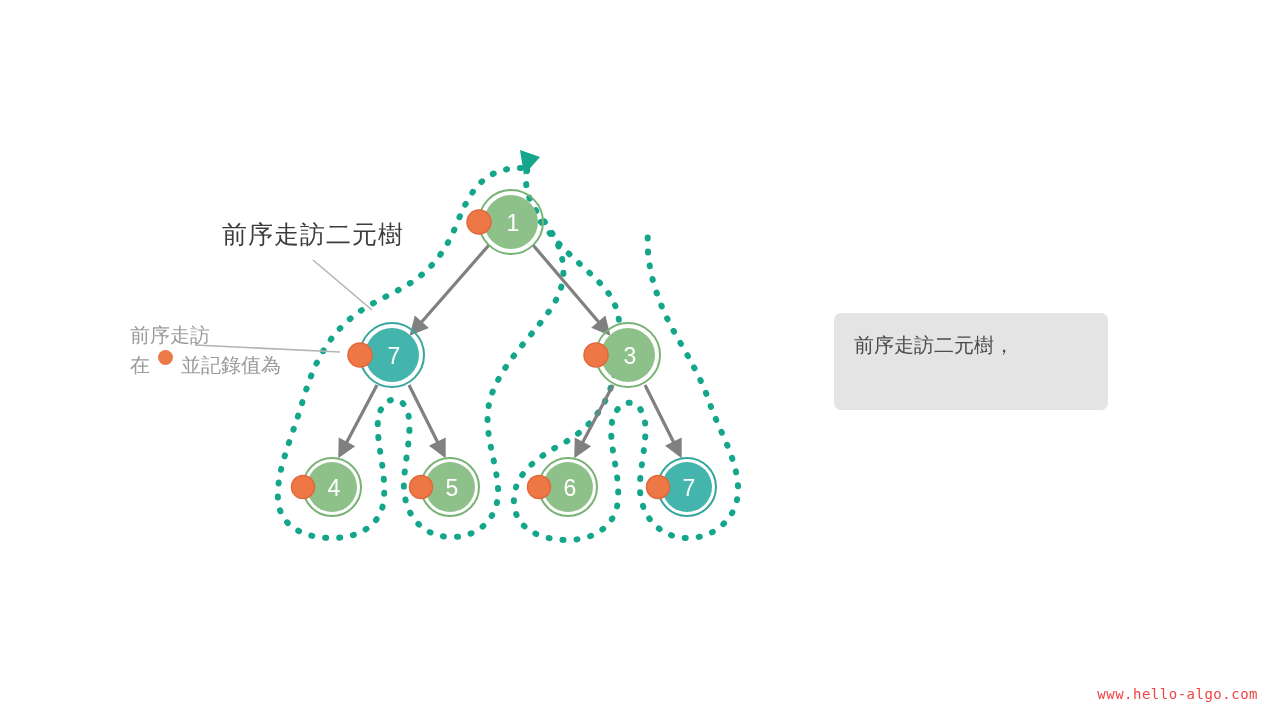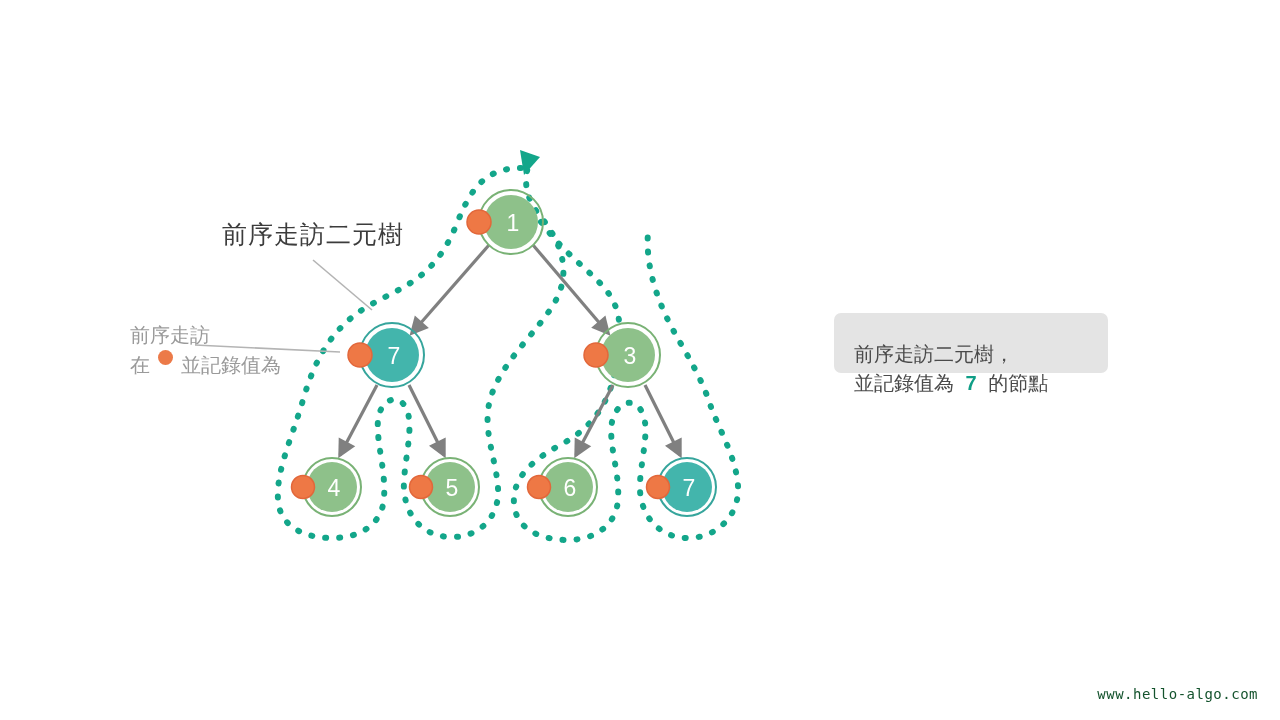--- a/index.html
+++ b/index.html
@@ -74,46 +74,46 @@
     margin: 0 8px;
     flex: none;
   }
 
   
   #info-panel {
     position: absolute;
     left: 834px;
     top: 313px;
     width: 274px;
-    height: 60px;
+    height: 97px;
     background: #e4e4e4;
     border-radius: 7px;
     box-sizing: border-box;
-    padding: 27px 0 0 20px;
+    padding: 18px 0 0 20px;
   }
   #info-panel .info-line {
     font-size: 20px;
     color: #4a4a4a;
     line-height: 29px;
     white-space: nowrap;
   }
   #info-panel .hl {
     color: #0f9e86;
     font-weight: bold;
     margin: 0 6px;
   }
 
   
   #watermark {
     position: absolute;
     right: 22px;
     bottom: 18px;
     font-family: "DejaVu Sans Mono", "Liberation Mono", monospace;
     font-size: 14px;
-    color: #14532d;
+    color: #ef4444;
     letter-spacing: 0.5px;
   }
 </style>
 </head>
 <body>
 
 <div id="stage">
 
   <svg id="scene" viewBox="0 0 1280 720" xmlns="http://www.w3.org/2000/svg">
     <defs>
@@ -234,22 +234,17 @@
     </div>
     <div class="legend-row">
       <span>在</span>
       <span class="legend-dot"></span>
       <span>並記錄值為</span>
     </div>
   </div>
 
   <div id="info-panel">
     <div class="info-line">前序走訪二元樹，</div>
-    <div class="info-line">
-      <span>並記錄值為</span>
-      <span class="hl">7</span>
-      <span>的節點</span>
-    </div>
   </div>
 
   <div id="watermark">www.hello-algo.com</div>
 
 </div>
 
 </body></html>

